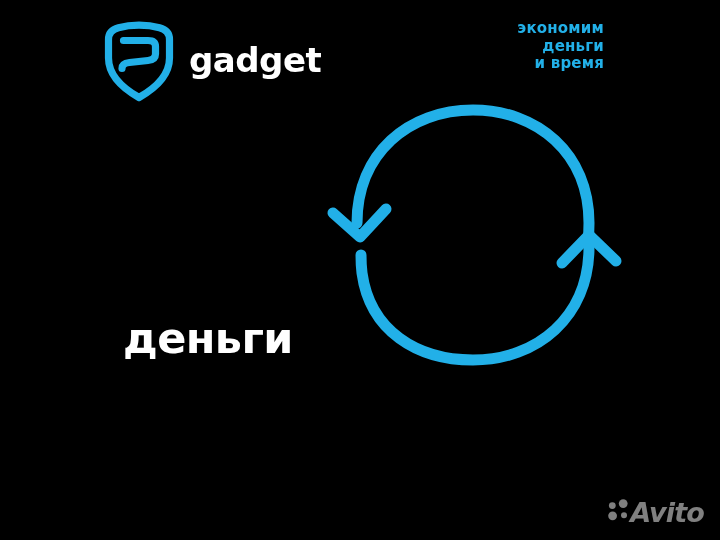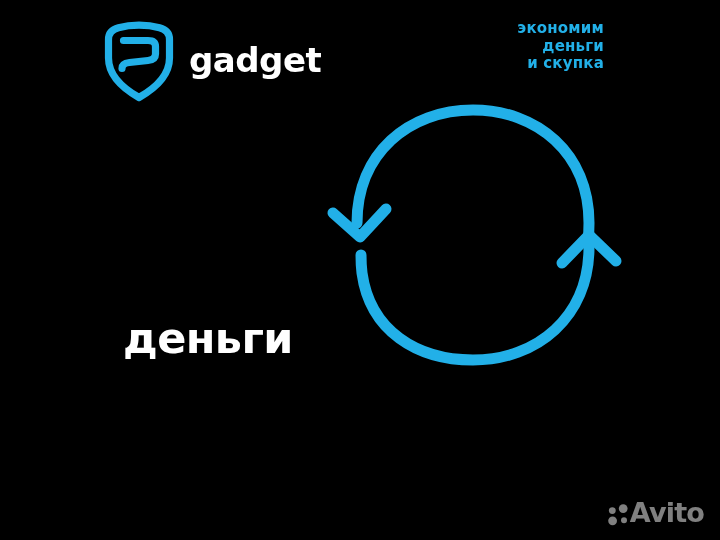--- a/index.html
+++ b/index.html
@@ -100,22 +100,23 @@
     letter-spacing: -0.6px;
     white-space: nowrap;
   }
 
   
   #avito-watermark {
     position: absolute;
     right: 16px;
     bottom: 14px;
     display: flex;
-    align-items: flex-end;
+    align-items: flex-start;
     opacity: 0.50;
+    font-style: italic;
   }
   #avito-dots-icon {
     display: block;
     width: 22px;
     height: 22px;
     flex: 0 0 auto;
   }
   #avito-wordmark {
     color: #ffffff;
     font-family: "DejaVu Sans", sans-serif;
@@ -138,21 +139,21 @@
       </svg>
     </span>
     <span id="wordmark">
       <span class="wordmark-line">gadget</span>
     </span>
   </div>
 
   <div id="tagline">
     <span class="tagline-line">экономим</span>
     <span class="tagline-line">деньги</span>
-    <span class="tagline-line">и скупка</span>
+    <span class="tagline-line">и время</span>
   </div>
 
   <div id="cycle-arrows">
     <svg viewBox="0 0 290 280" fill="none" xmlns="http://www.w3.org/2000/svg" aria-hidden="true">
 
       <path d="M27 128 C27 58 79 15 143 15 C207 15 259 58 259 128 C259 135 258.6 141 258 146" stroke="#22b0e8" stroke-width="11" stroke-linecap="round" fill="none"></path>
 
       <path d="M3 118 L30 142 L56 114" stroke="#22b0e8" stroke-width="11" stroke-linecap="round" stroke-linejoin="round" fill="none"></path>
 
       <path d="M31 160 C31 167 31.4 173 32 178 C40 236 87 265 143 265 C207 265 259 222 259 152" stroke="#22b0e8" stroke-width="11" stroke-linecap="round" fill="none"></path>

